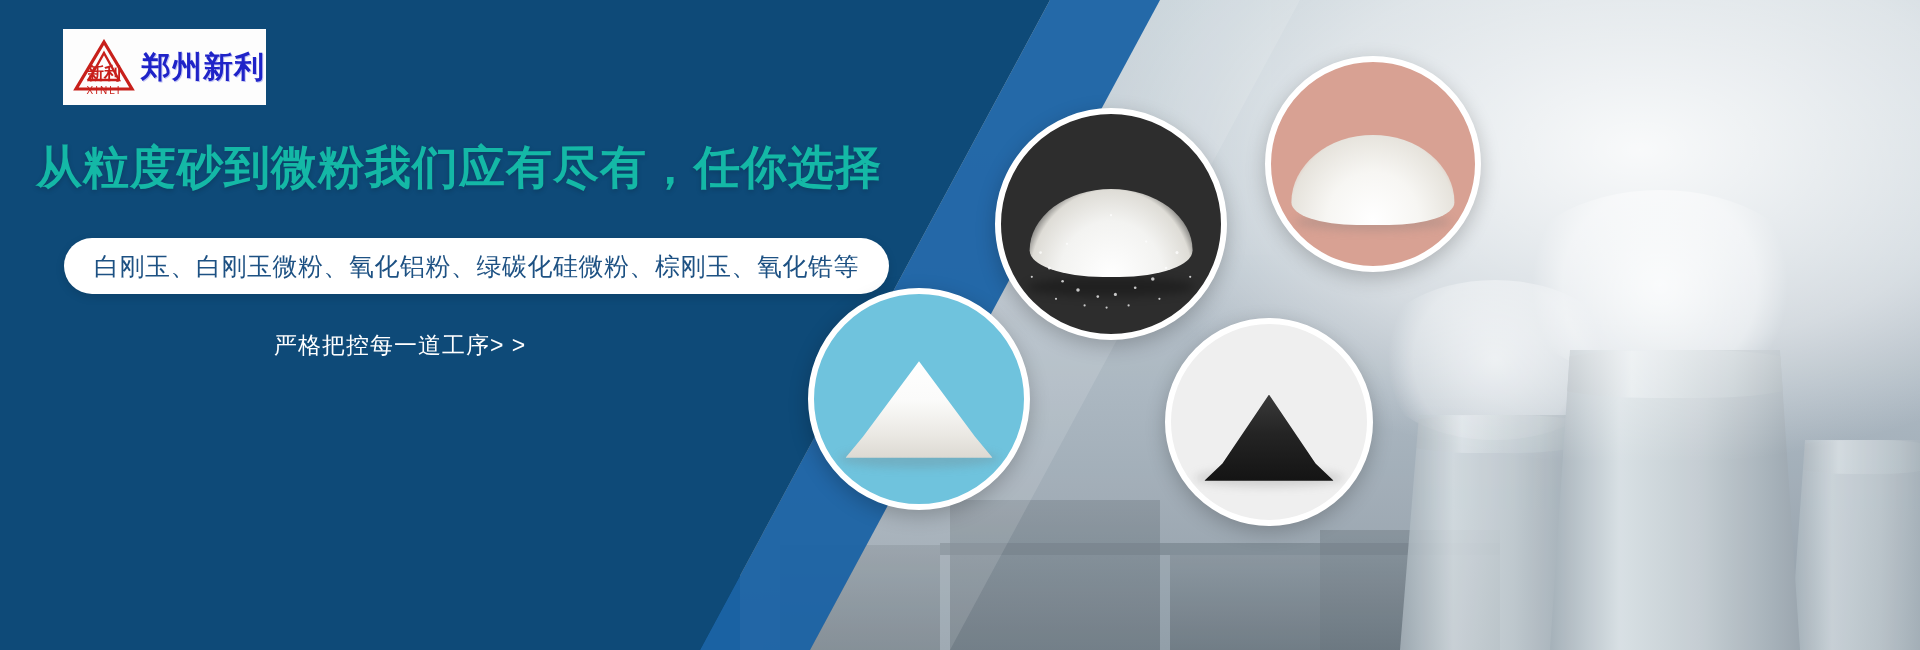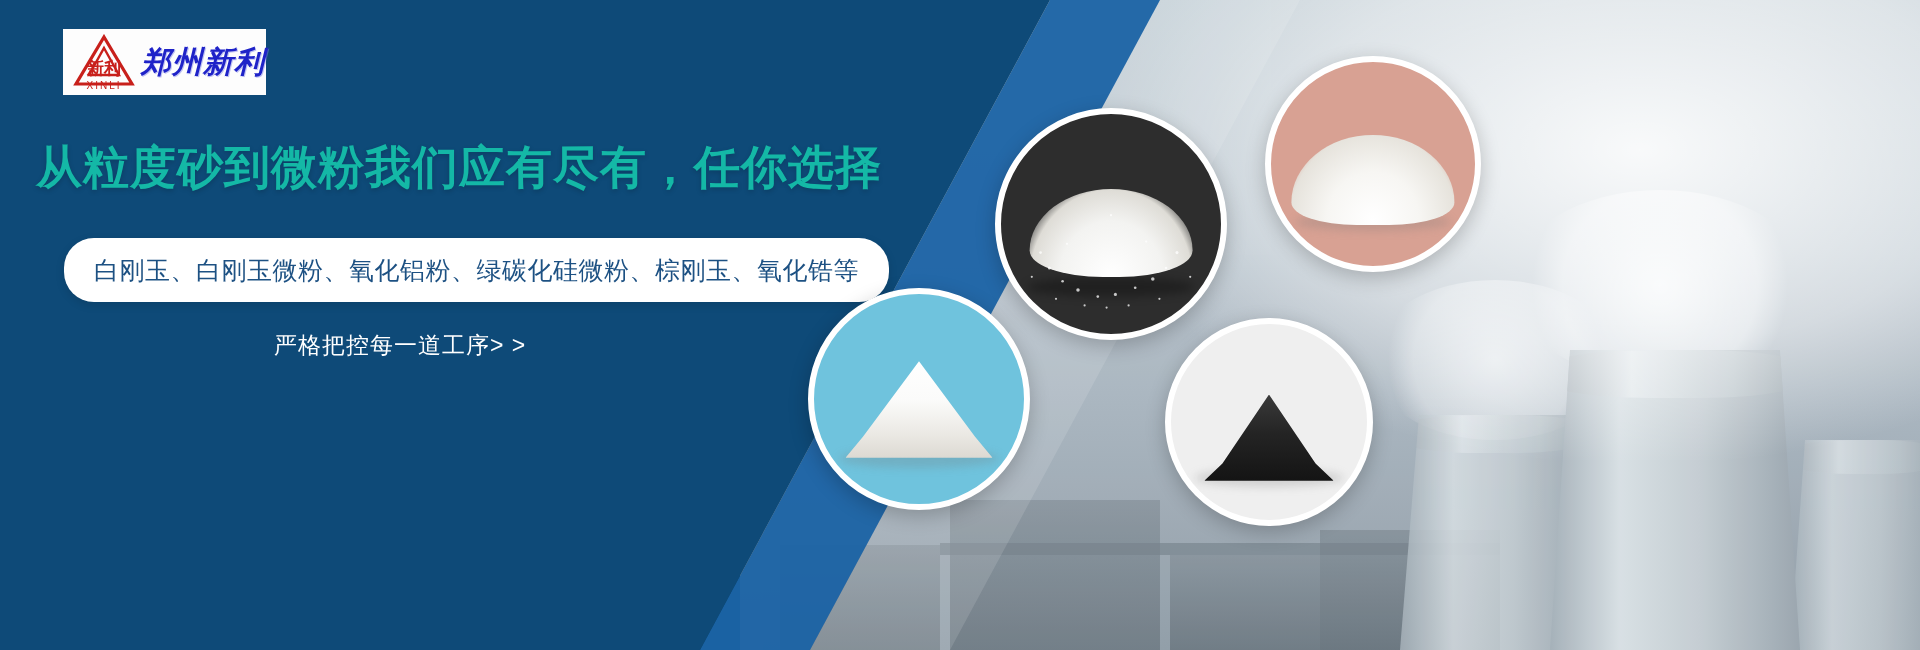--- a/index.html
+++ b/index.html
@@ -61,44 +61,43 @@
   }
   
   .glow{
     position:absolute;right:-80px;top:-160px;width:900px;height:620px;
     background:radial-gradient(ellipse at 60% 50%, rgba(255,255,255,.9) 0%, rgba(255,255,255,.45) 45%, rgba(255,255,255,0) 72%);
   }
 
   
   .logo-box{
     position:absolute;left:63px;top:29px;
-    width:203px;height:66px;background:#fdfdfd;
+    width:203px;height:76px;background:#fdfdfd;
     display:flex;align-items:center;padding:2px 6px 2px 10px;gap:6px;
   }
   .logo-mark{position:relative;width:62px;height:56px;flex:0 0 auto;}
   .logo-mark svg{display:block;}
   .logo-name{
     color:#1f23c8;font-weight:bold;font-size:30px;letter-spacing:1px;
     white-space:nowrap;line-height:1;
     text-shadow:1px 1px 0 rgba(120,125,230,.45);
-    font-style:italic;
   }
 
   
   .headline{
     position:absolute;left:36px;top:140px;
     color:#14b8a6;font-size:46px;font-weight:bold;letter-spacing:1px;
     white-space:nowrap;line-height:1.2;
     text-shadow:0 2px 5px rgba(0,0,0,.18);
   }
 
   
   .pill{
     position:absolute;left:64px;top:238px;
-    height:64px;min-width:748px;
+    height:56px;min-width:748px;
     background:#ffffff;border-radius:30px;
     display:flex;align-items:center;justify-content:flex-start;
     padding:16px 30px;
     box-shadow:0 3px 10px rgba(0,0,0,.12);
   }
   .pill-text{
     color:#1d5183;font-size:25px;font-weight:500;letter-spacing:.5px;white-space:nowrap;
   }
 
   

